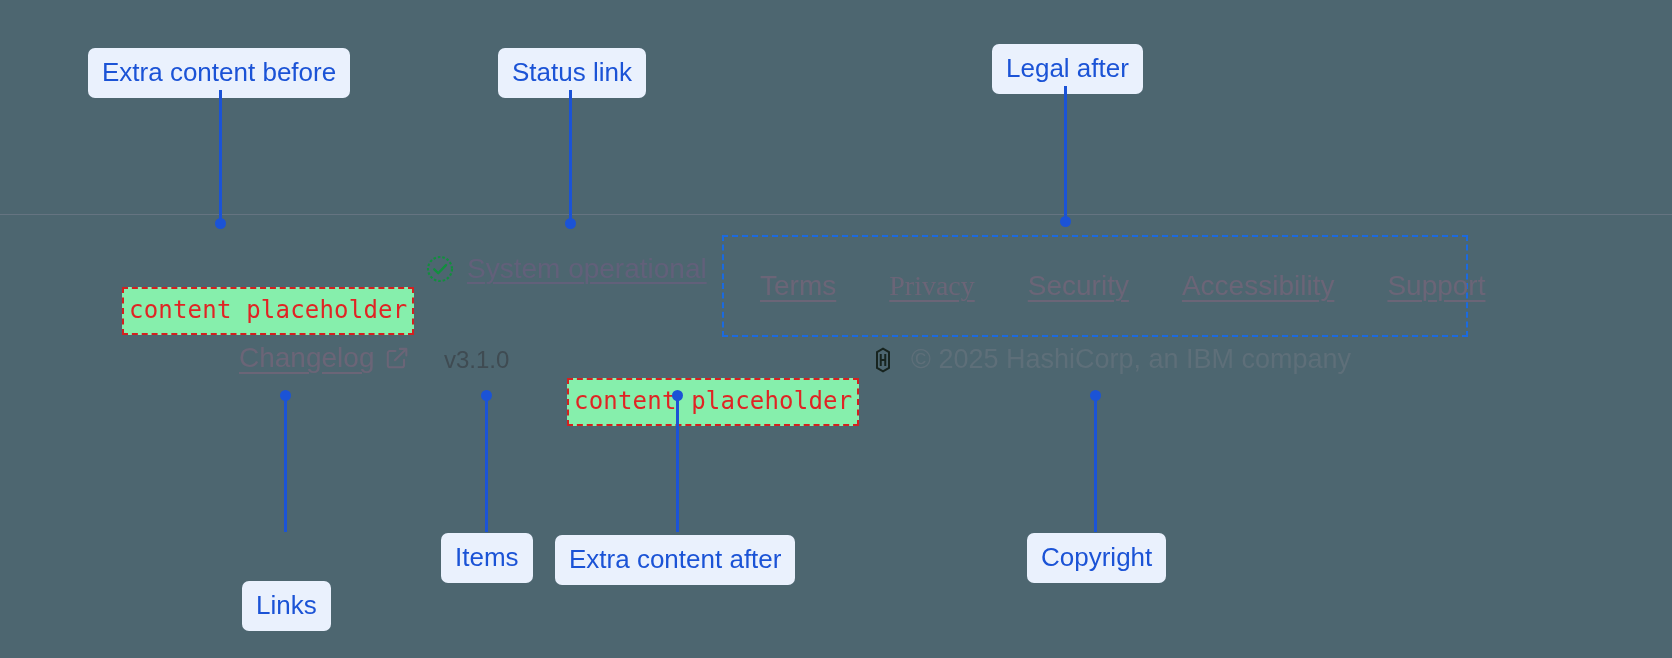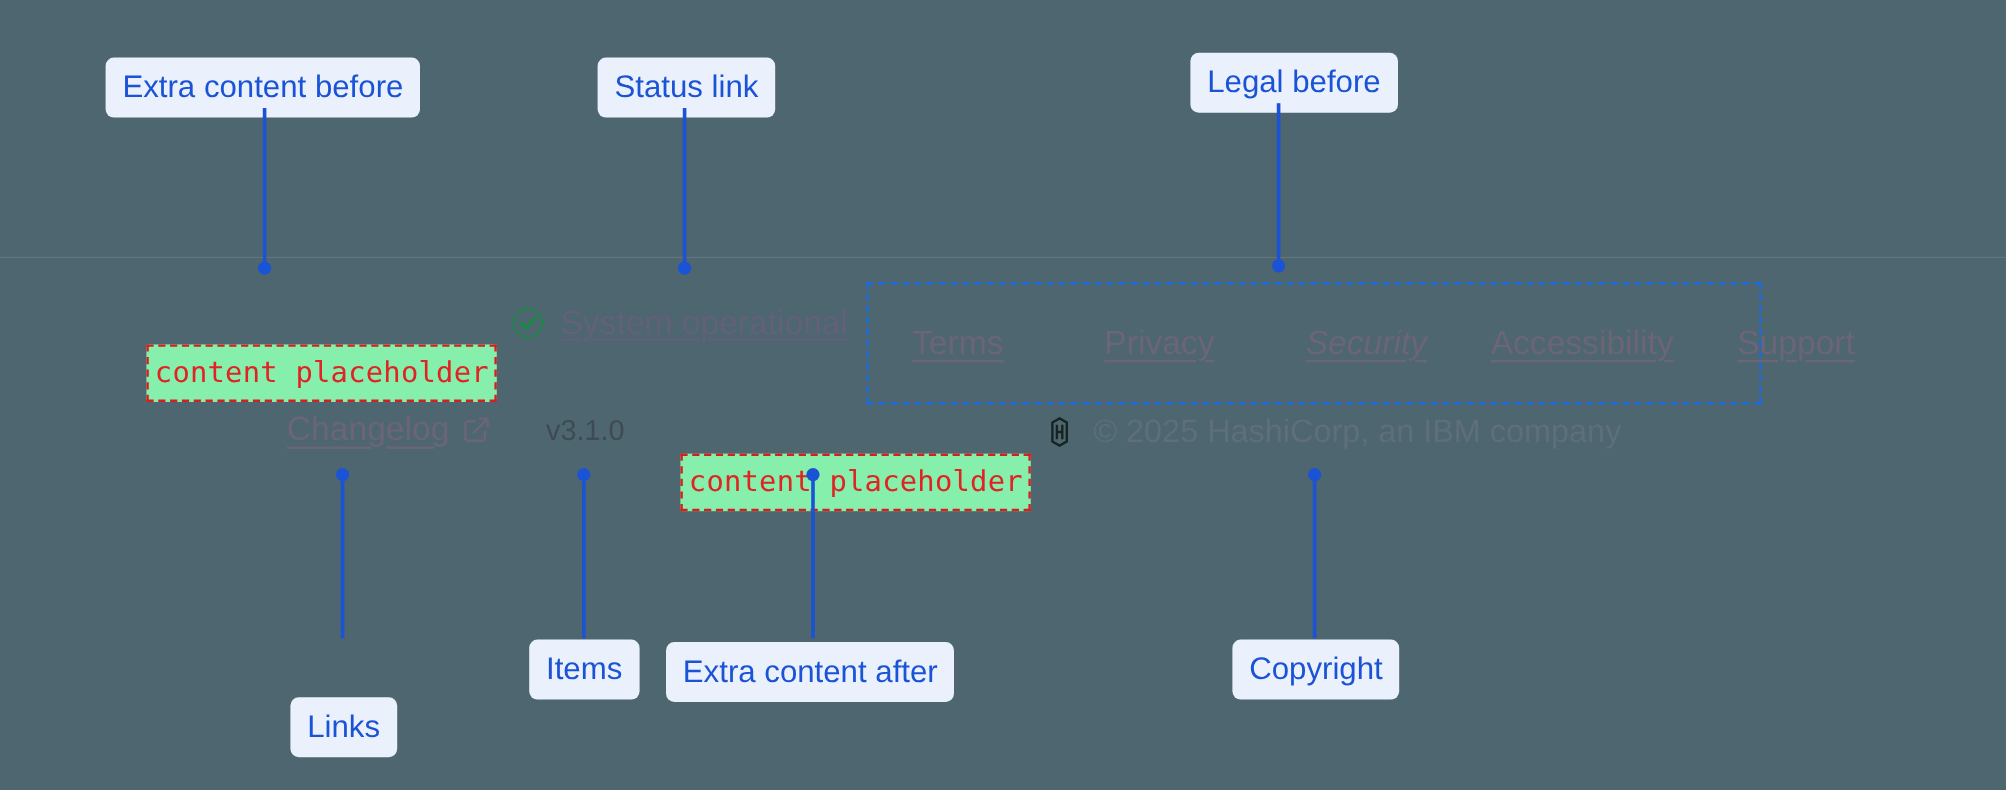--- a/index.html
+++ b/index.html
@@ -167,58 +167,58 @@
   <div class="top-divider"></div>
 
   <div class="callout" style="left:88px; top:48px;">Extra content before</div>
   <div class="leader" style="left:219px; top:90px; height:132px;"></div>
   <div class="anchor-dot" style="left:215px; top:218px;"></div>
 
   <div class="callout" style="left:498px; top:48px;">Status link</div>
   <div class="leader" style="left:569px; top:90px; height:132px;"></div>
   <div class="anchor-dot" style="left:565px; top:218px;"></div>
 
-  <div class="callout" style="left:992px; top:44px;">Legal before</div>
+  <div class="callout" style="left:992px; top:44px;">Legal after</div>
   <div class="leader" style="left:1064px; top:86px; height:134px;"></div>
   <div class="anchor-dot" style="left:1060px; top:216px;"></div>
 
   <div class="footer-row" style="left:122px; top:247px;">
     <span class="placeholder">content placeholder</span>
   </div>
 
   <div class="footer-row" style="left:425px; top:253px;">
     <span class="status-link">
       <svg class="status-icon" viewBox="0 0 24 24" fill="none">
         <circle cx="12" cy="12" r="9.6" stroke="#128f3e" stroke-width="1.7" stroke-dasharray="2 1.6"></circle>
         <path d="M7.4 12.3 L10.6 15.4 L16.8 8.9" stroke="#128f3e" stroke-width="1.9" stroke-linecap="round" stroke-linejoin="round"></path>
       </svg>
       <span class="status-text">System operational</span>
     </span>
   </div>
 
   <div class="legal-box" style="left:722px; top:235px; width:746px; height:102px; padding:0 18px;">
     <span class="legal-link" style="margin-left:18px;">Terms</span>
-    <span class="legal-link" style="margin-left:84px;">Privacy</span>
-    <span class="legal-link" style="margin-left:76px;font-style:italic;">Security</span>
+    <span class="legal-link" style="margin-left:53px;font-family:Liberation Serif, serif;">Privacy</span>
+    <span class="legal-link" style="margin-left:53px;">Security</span>
     <span class="legal-link" style="margin-left:53px;">Accessibility</span>
     <span class="legal-link" style="margin-left:53px;">Support</span>
   </div>
 
   <div class="footer-row" style="left:239px; top:342px;">
     <span class="changelog">
       <span class="changelog-text">Changelog</span>
       <svg class="ext-icon" viewBox="0 0 24 24" fill="none">
         <path d="M18.5 13.6v5.1a1.9 1.9 0 0 1-1.9 1.9H5.4a1.9 1.9 0 0 1-1.9-1.9V7.5a1.9 1.9 0 0 1 1.9-1.9h5.2" stroke="#6b6577" stroke-width="1.9" stroke-linecap="round" stroke-linejoin="round"></path>
         <path d="M14.6 3.6h6v6" stroke="#6b6577" stroke-width="1.9" stroke-linecap="round" stroke-linejoin="round"></path>
         <path d="M10.1 14.1 20.3 3.9" stroke="#6b6577" stroke-width="1.9" stroke-linecap="round" stroke-linejoin="round"></path>
       </svg>
     </span>
   </div>
 
-  <div class="footer-row" style="left:455px; top:346px;">
+  <div class="footer-row" style="left:444px; top:346px;">
     <span class="version">v3.1.0</span>
   </div>
 
   <div class="footer-row" style="left:567px; top:338px;">
     <span class="placeholder">content placeholder</span>
   </div>
 
   <div class="footer-row" style="left:868px; top:344px;">
     <span class="copyright-group">
       <svg class="hashi-logo" viewBox="0 0 32 32">

